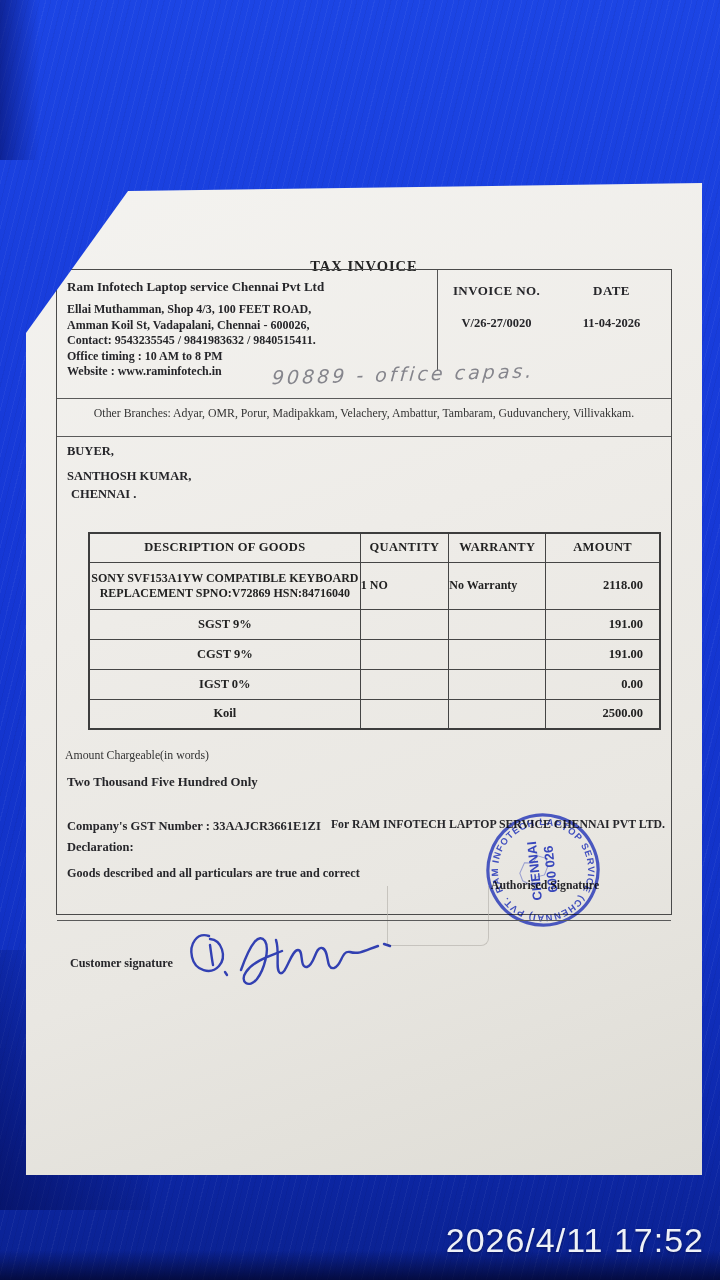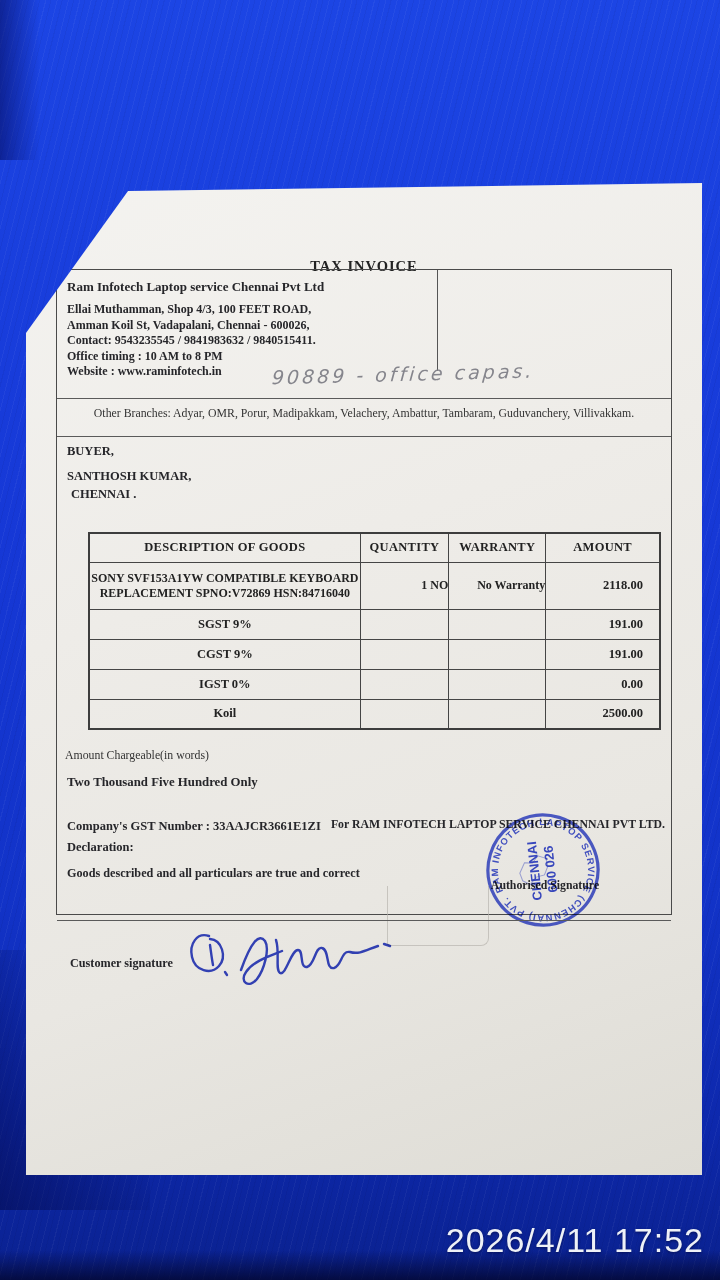--- a/index.html
+++ b/index.html
@@ -52,21 +52,21 @@
   .buyer-label { position:absolute; left:10px; top:174px; font-weight:bold; font-size:12.5px; }
   .buyer-name  { position:absolute; left:10px; top:199px; font-weight:bold; font-size:12.5px; }
   .buyer-city  { position:absolute; left:14px; top:217px; font-weight:bold; font-size:12.5px; }
 
   table.goods { position:absolute; left:31px; top:262px; width:573px;
     border-collapse:collapse; table-layout:fixed; }
   table.goods th, table.goods td { border:1.3px solid #454545; color:#222; }
   table.goods { border:2px solid #3d3d3d; }
   th.h { font-size:12.5px; font-weight:bold; letter-spacing:0.3px; height:29px; text-align:center; }
   td.desc { text-align:center; font-weight:bold; font-size:12px; line-height:15px; }
-  td.qty, td.warr { text-align:right; font-weight:bold; font-size:12px; }
+  td.qty, td.warr { text-align:left; font-weight:bold; font-size:12px; }
   td.amt { text-align:right; font-weight:bold; font-size:12.5px; padding-right:16px; }
   tr.item-row td { height:47px; }
   tr.tax-row td { height:30px; }
   td.taxlabel { text-align:center; font-weight:bold; font-size:12.5px; }
 
   .amt-words-label { position:absolute; left:8px; top:478px; font-size:11.8px; color:#333; }
   .amt-words { position:absolute; left:10px; top:505px; font-weight:bold; font-size:12.8px; }
   .gst-line { position:absolute; left:10px; top:549px; font-weight:bold; font-size:12.5px; }
   .decl-label { position:absolute; left:10px; top:570px; font-weight:bold; font-size:12.5px; }
   .decl-text { position:absolute; left:10px; top:596px; font-weight:bold; font-size:12.2px; }
@@ -105,20 +105,30 @@
       <div class="company-name">Ram Infotech Laptop service Chennai Pvt Ltd</div>
       <div class="addr">
         <div>Ellai Muthamman, Shop 4/3, 100 FEET ROAD,</div>
         <div>Amman Koil St, Vadapalani, Chennai - 600026,</div>
         <div>Contact: 9543235545 / 9841983632 / 9840515411.</div>
         <div>Office timing : 10 AM to 8 PM</div>
         <div>Website : www.raminfotech.in</div>
       </div>
 
       <div class="vdiv"></div>
+      <div class="inv-meta">
+        <div class="meta-col">
+          <div class="meta-label">INVOICE NO.</div>
+          <div class="meta-value">V/26-27/0020</div>
+        </div>
+        <div class="meta-col">
+          <div class="meta-label">DATE</div>
+          <div class="meta-value">11-04-2026</div>
+        </div>
+      </div>
 
       <div class="handwriting">90889 - office capas.</div>
 
       <div class="hline" style="top:128px"></div>
       <div class="branches">Other Branches: Adyar, OMR, Porur, Madipakkam, Velachery, Ambattur, Tambaram, Guduvanchery, Villivakkam.</div>
       <div class="hline" style="top:166px"></div>
 
       <div class="buyer-label">BUYER,</div>
       <div class="buyer-name">SANTHOSH KUMAR,</div>
       <div class="buyer-city">CHENNAI .</div>

